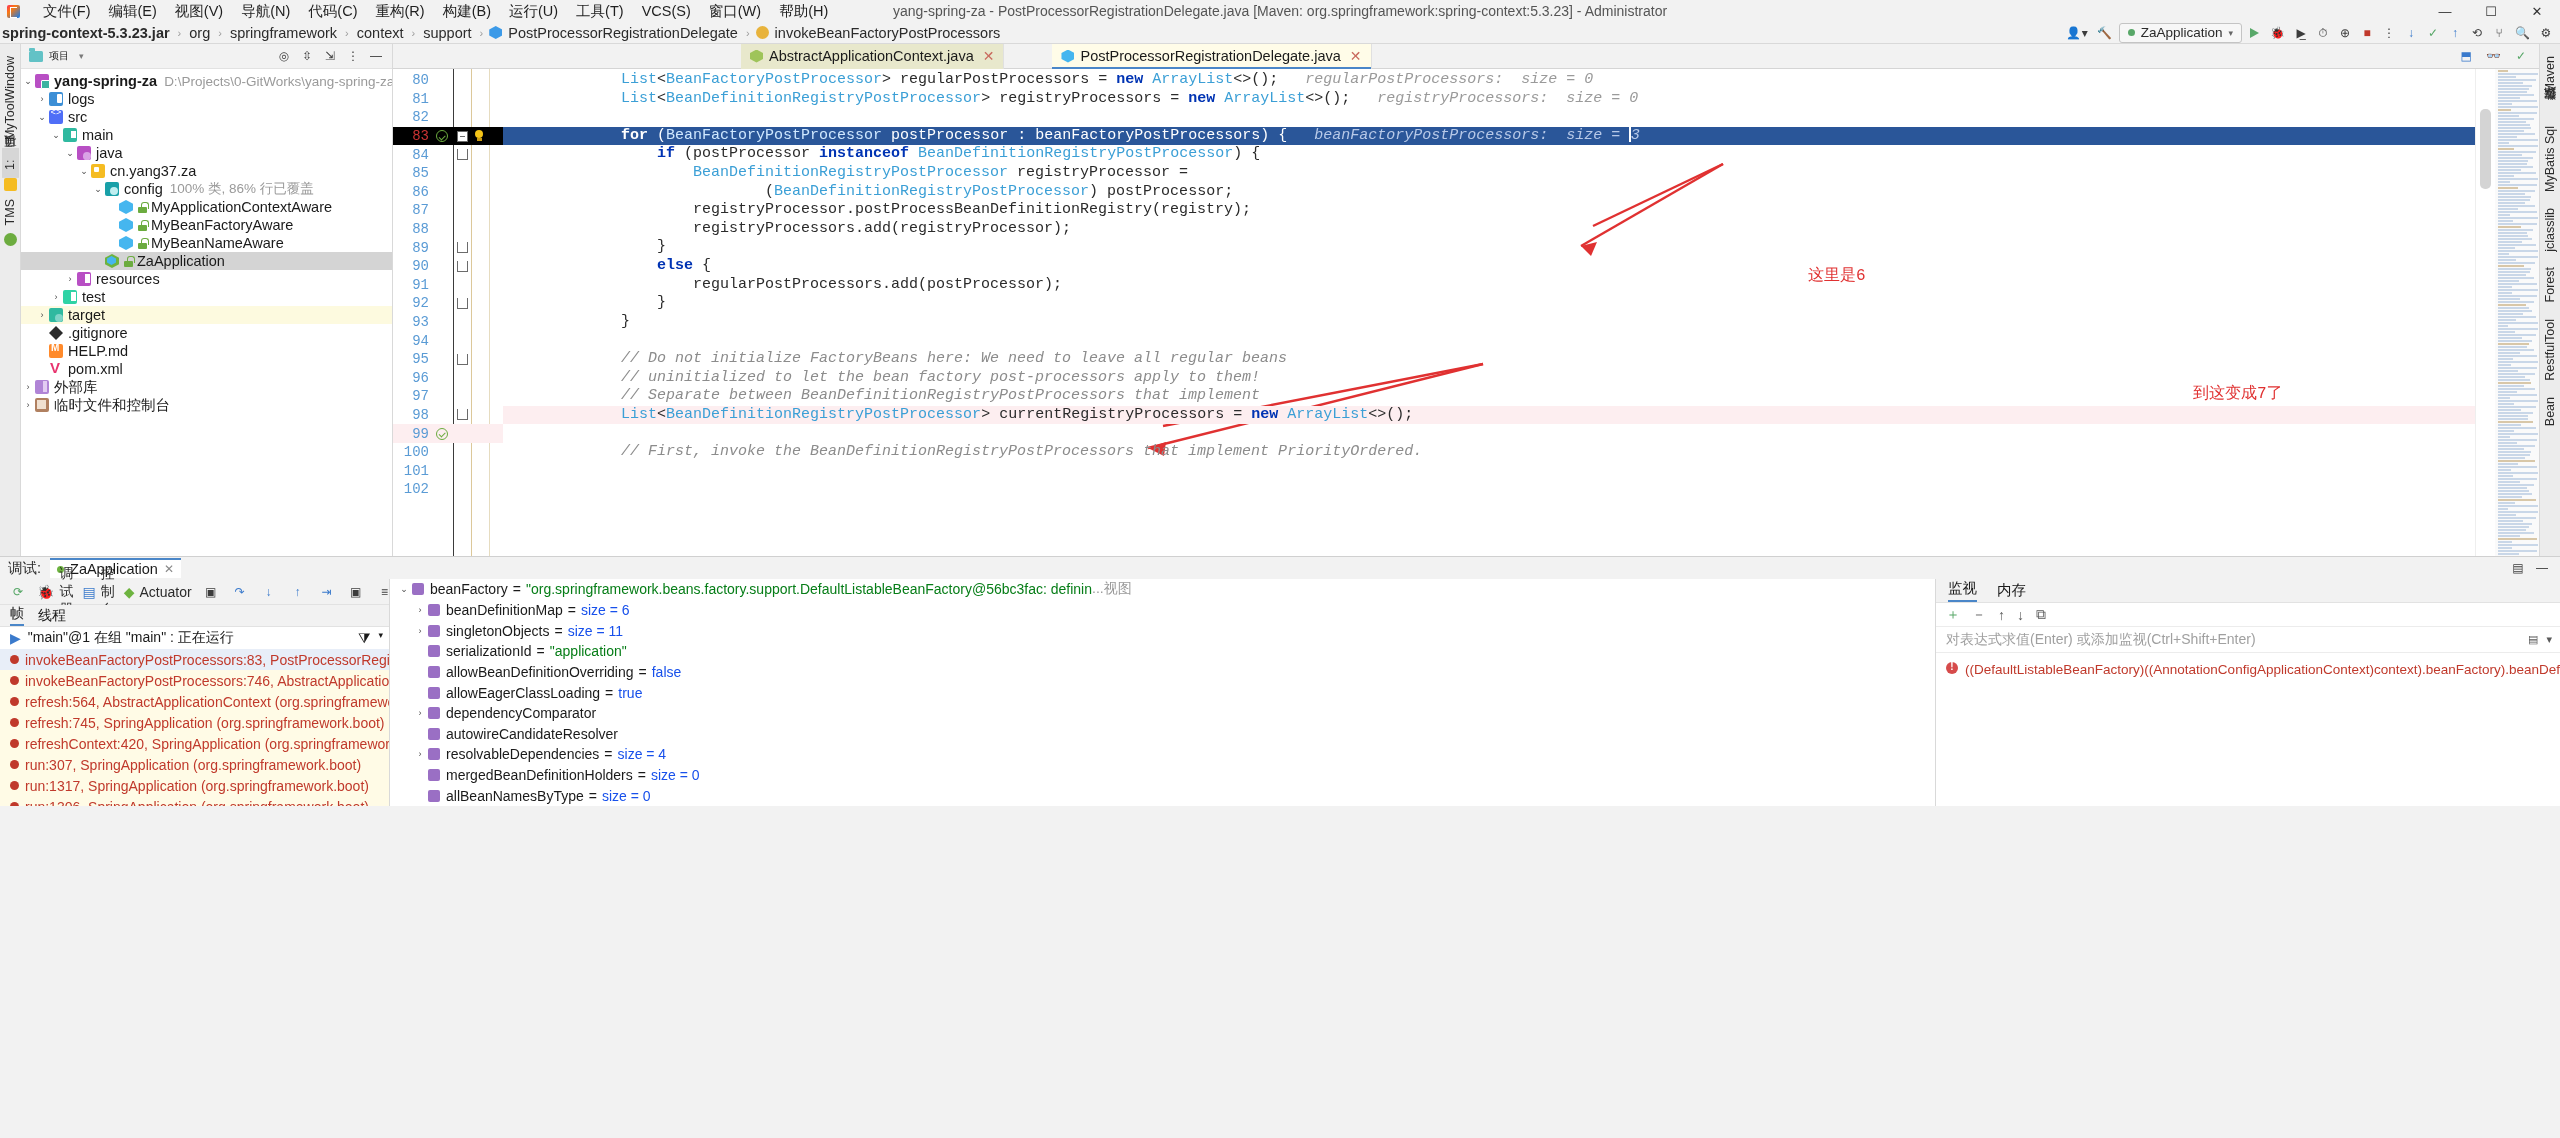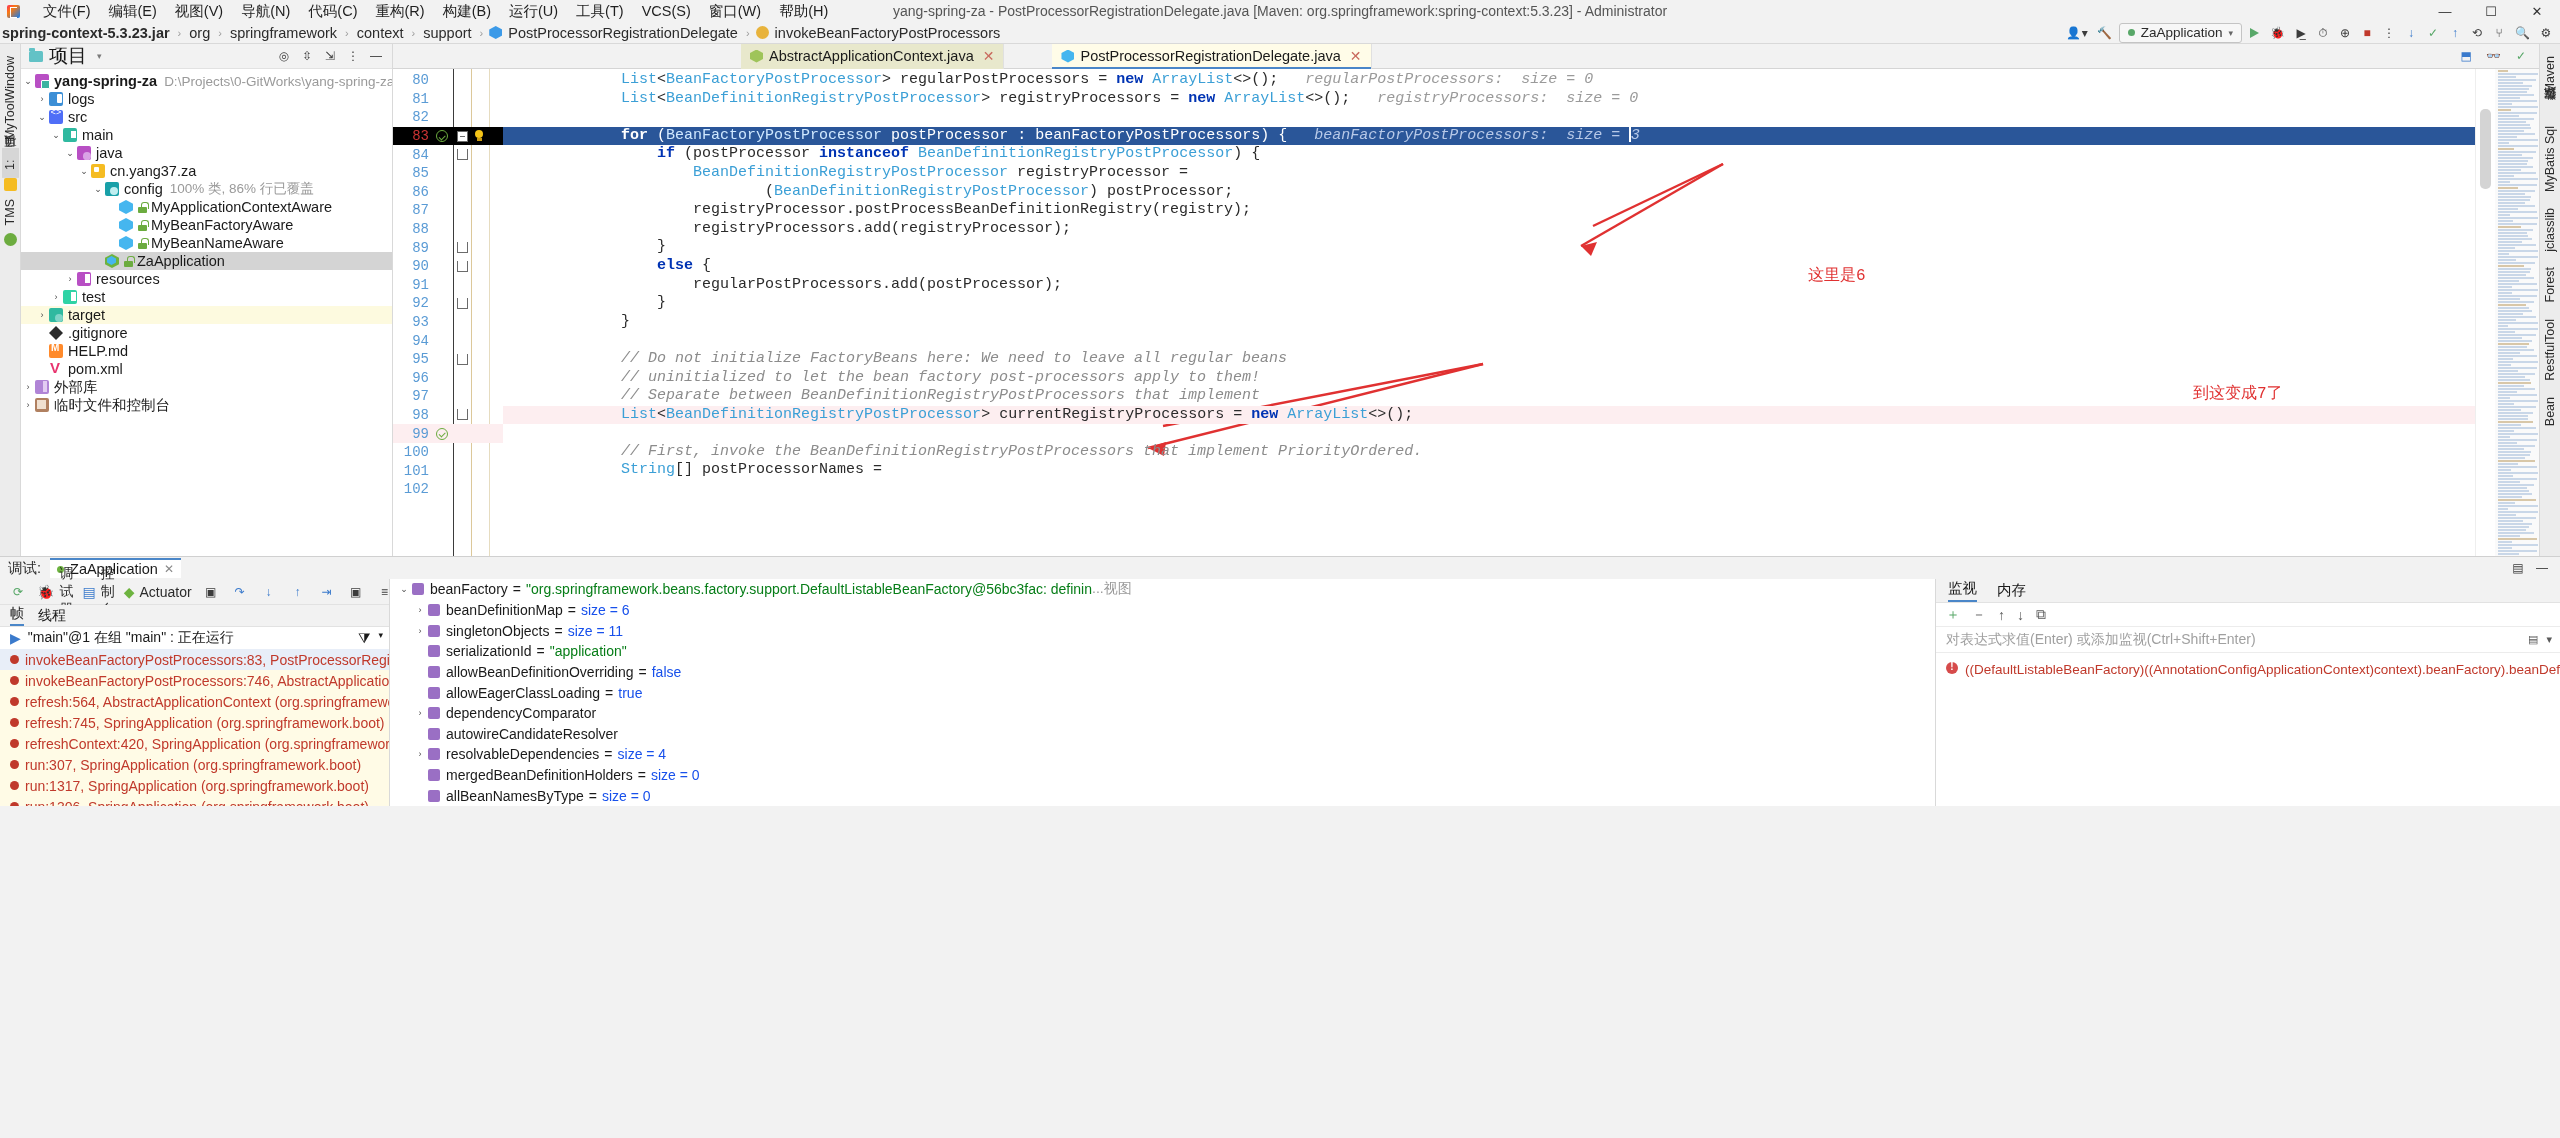--- a/index.html
+++ b/index.html
@@ -92,21 +92,21 @@
   }
   .proj-head {
     height:25px; display:flex; align-items:center; background:#f2f2f2;
     border-bottom:1px solid #e2e2e2; padding-left:8px; gap:6px;
   }
   .folder-ico {
     width:14px;height:11px;background:#62c2c6;border-radius:1.5px;position:relative;flex:0 0 14px;
   }
   .folder-ico::before{content:"";position:absolute;top:-2.5px;left:0;width:6px;height:2.5px;
      background:#62c2c6;border-radius:1px 1px 0 0;}
-  .proj-title{font-size:19px;color:#1a1a1a;}
+  .proj-title{font-size:10px;color:#1a1a1a;}
   .chev-d{font-size:9px;color:#7a7a7a;margin-left:4px;}
   .proj-head-right{margin-left:auto;display:flex;align-items:center;gap:3px;padding-right:6px;}
   .tree { flex:1; overflow:hidden; padding-top:3px; font-size:14.5px; }
   .trow { display:flex; align-items:center; height:18px; white-space:nowrap; padding-right:6px;}
   .trow.sel { background:#d4d4d4; }
   .trow.hl { background:#fdfadf; }
   .tw { display:inline-block; width:14px; text-align:center; font-size:9px; color:#4a4a4a;
         flex:0 0 14px;}
   .tico { width:14px;height:14px;margin-right:5px;flex:0 0 14px;border-radius:2px; position:relative;}
   .tlabel{color:#1a1a1a;}
@@ -690,21 +690,20 @@
             <div class="cline"><span class="pl">                    regularPostProcessors.add(postProcessor);</span></div>
             <div class="cline"><span class="pl">                }</span></div>
             <div class="cline"><span class="pl">            }</span></div>
             <div class="cline">&nbsp;</div>
             <div class="cline"><span class="cm">            // Do not initialize FactoryBeans here: We need to leave all regular beans</span></div>
             <div class="cline"><span class="cm">            // uninitialized to let the bean factory post-processors apply to them!</span></div>
             <div class="cline"><span class="cm">            // Separate between BeanDefinitionRegistryPostProcessors that implement</span></div>
             <div class="cline hlpink"><span class="pl">            </span><span class="ty">List</span><span class="pl">&lt;</span><span class="ty">BeanDefinitionRegistryPostProcessor</span><span class="pl">&gt; currentRegistryProcessors = </span><span class="k">new</span><span class="pl"> </span><span class="ty">ArrayList</span><span class="pl">&lt;&gt;();</span></div>
             <div class="cline">&nbsp;</div>
             <div class="cline"><span class="cm">            // First, invoke the BeanDefinitionRegistryPostProcessors that implement PriorityOrdered.</span></div>
-            <div class="cline"><span class="pl">            </span><span class="ty">String</span><span class="pl">[] postProcessorNames =</span></div>
           </div>
         <div class="edright">
           <div class="scroll-thumb"></div>
         </div>
         <div class="minimap" id="minimap">
             <div class="mm-line" style="width: 10px; background: rgb(216, 199, 168);"></div>
             <div class="mm-line" style="width: 39.7499px; background: rgb(201, 215, 232);"></div>
             <div class="mm-line" style="width: 17.6662px; background: rgb(201, 215, 232);"></div>
             <div class="mm-line" style="width: 37.7744px; background: rgb(201, 215, 232);"></div>
             <div class="mm-line" style="width: 24.8234px; background: rgb(201, 215, 232);"></div>

